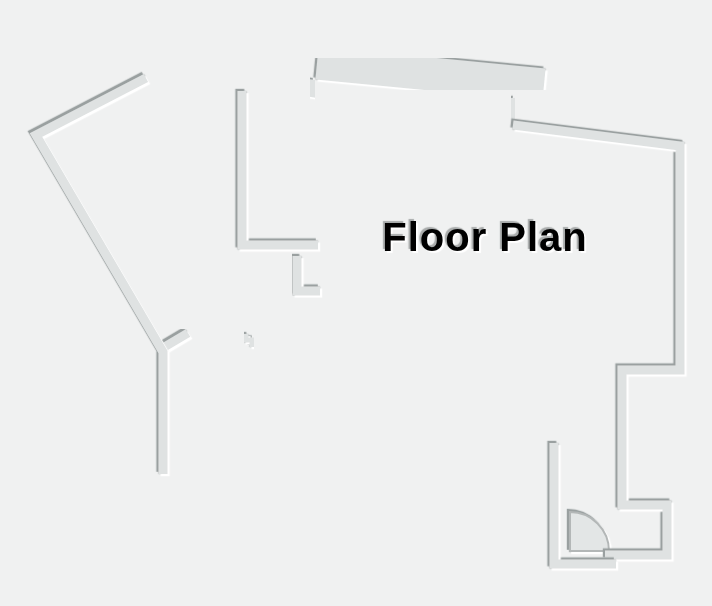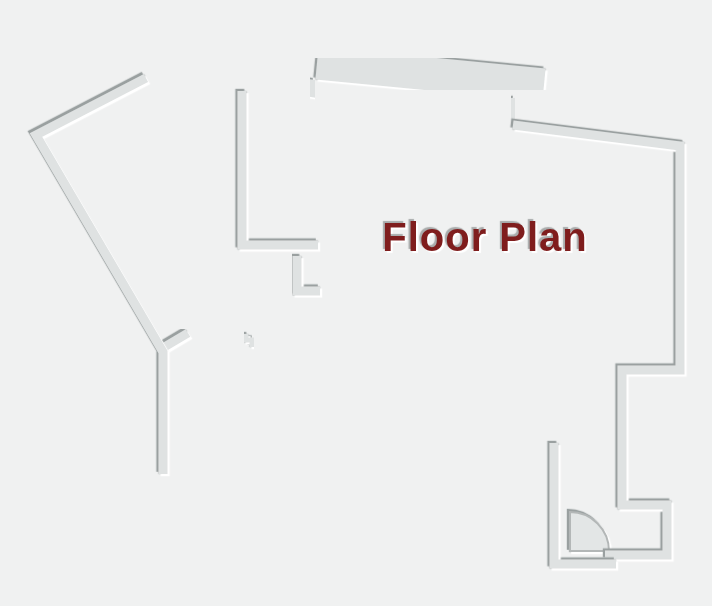--- a/index.html
+++ b/index.html
@@ -73,15 +73,15 @@
         <polyline points="314,80 311,97" fill="none" stroke="#dfe2e2" stroke-width="9"></polyline>
         <polyline points="512,98 514,126" fill="none" stroke="#dfe2e2" stroke-width="9"></polyline>
         <polyline points="513,125 680,146 680,370 622,370 622,505 667,505 667,555 605,555" fill="none" stroke="#dfe2e2" stroke-width="9"></polyline>
         <polyline points="654,220 676,220" fill="none" stroke="#dfe2e2" stroke-width="9"></polyline>
         <polyline points="654,281 676,281" fill="none" stroke="#dfe2e2" stroke-width="9"></polyline>
         <polyline points="554,443 554,564 616,564" fill="none" stroke="#dfe2e2" stroke-width="9"></polyline>
         <polyline points="159,470 554,470" fill="none" stroke="#dfe2e2" stroke-width="9"></polyline>
       </g>
   </svg>
 
-  <div class="plan-title" style="color: #7f1d1d; text-shadow: rgb(168, 171, 171) -2px -2px 1px, rgb(255, 255, 255) 2px 2px 1px; text-align: right;">Floor Plan</div>
+  <div class="plan-title" style="color: #000000; text-shadow: rgb(168, 171, 171) -2px -2px 1px, rgb(255, 255, 255) 2px 2px 1px; text-align: right;">Floor Plan</div>
 
 </div>
 
 </body></html>

